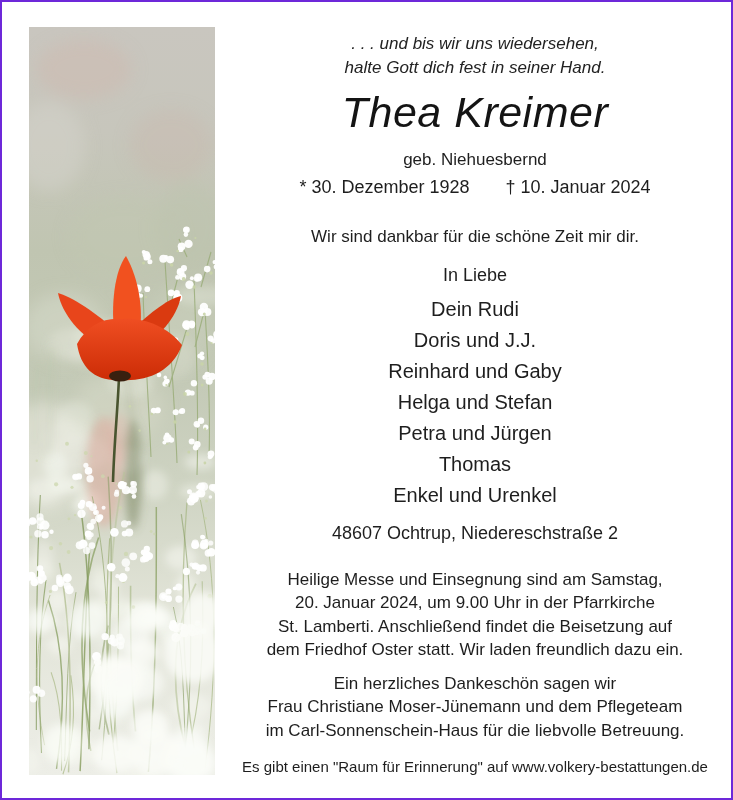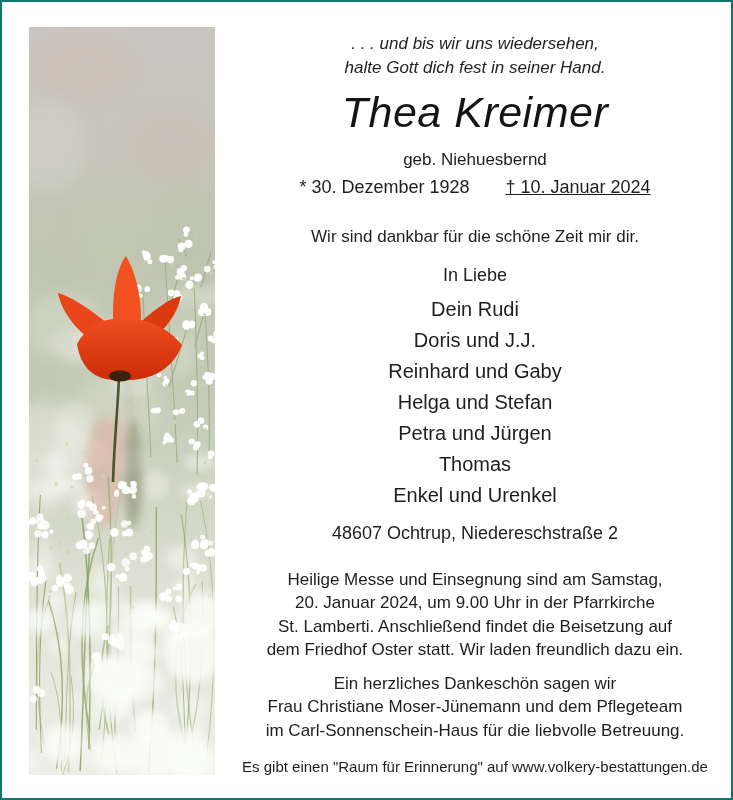--- a/index.html
+++ b/index.html
@@ -1,33 +1,33 @@
 <!DOCTYPE html>
 <html><head>
 <meta charset="utf-8">
 <style>
   html,body{margin:0;padding:0;background:#fff;}
   .page{
     position:relative;width:733px;height:800px;box-sizing:border-box;
-    border:2px solid #0f766e;background:#ffffff;overflow:hidden;
+    border:2px solid #6d28d9;background:#ffffff;overflow:hidden;
     font-family:"Liberation Sans",sans-serif;color:#1e1e1e;
   }
   .photo{
     position:absolute;left:27px;top:25px;width:186px;height:748px;overflow:hidden;
   }
   .photo svg{display:block;width:100%;height:100%;}
   .content{
     position:absolute;left:213px;top:0;width:520px;height:100%;text-align:center;
   }
   .content > div, .content > h1{position:absolute;left:0;right:0;margin:0;font-weight:normal;}
   .verse{top:30px;font-style:italic;font-size:17px;line-height:24px;color:#222;}
   .name{top:86px;font-size:43px;font-style:italic;letter-spacing:.5px;color:#141414;}
   .geb{top:148px;font-size:17px;}
   .dates{top:175px;font-size:18px;}
-  .dates .death{margin-left:31px;text-decoration:underline;}
+  .dates .death{margin-left:31px;}
   .thanks{top:225px;font-size:17px;}
   .closing{top:263px;font-size:18px;}
   .mourners{top:292px;font-size:20px;line-height:31px;}
   .address{top:521px;font-size:18px;}
   .service{top:566px;font-size:17px;line-height:23.4px;}
   .thanks2{top:670px;font-size:17px;line-height:23.4px;}
   .footer{top:756px;font-size:15px;}
 </style>
 </head>
 <body>

